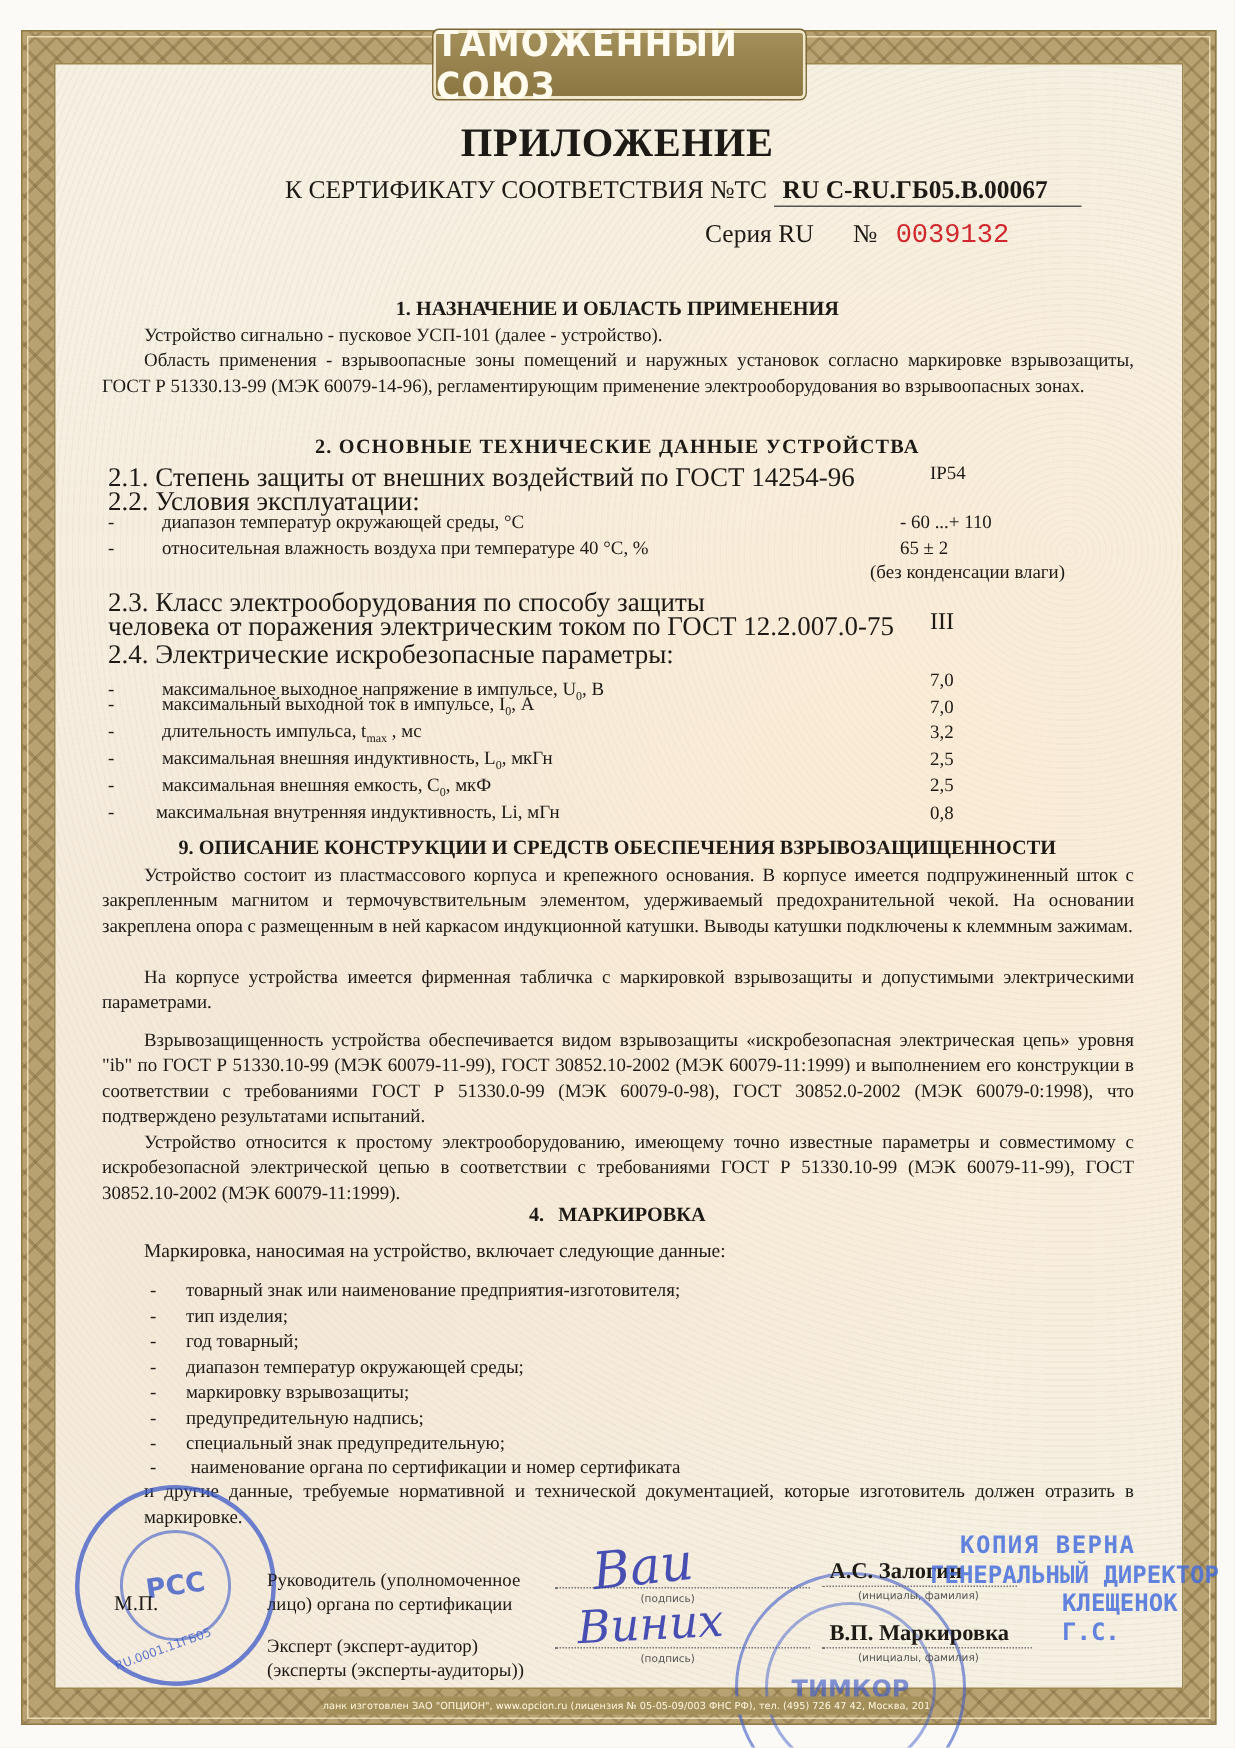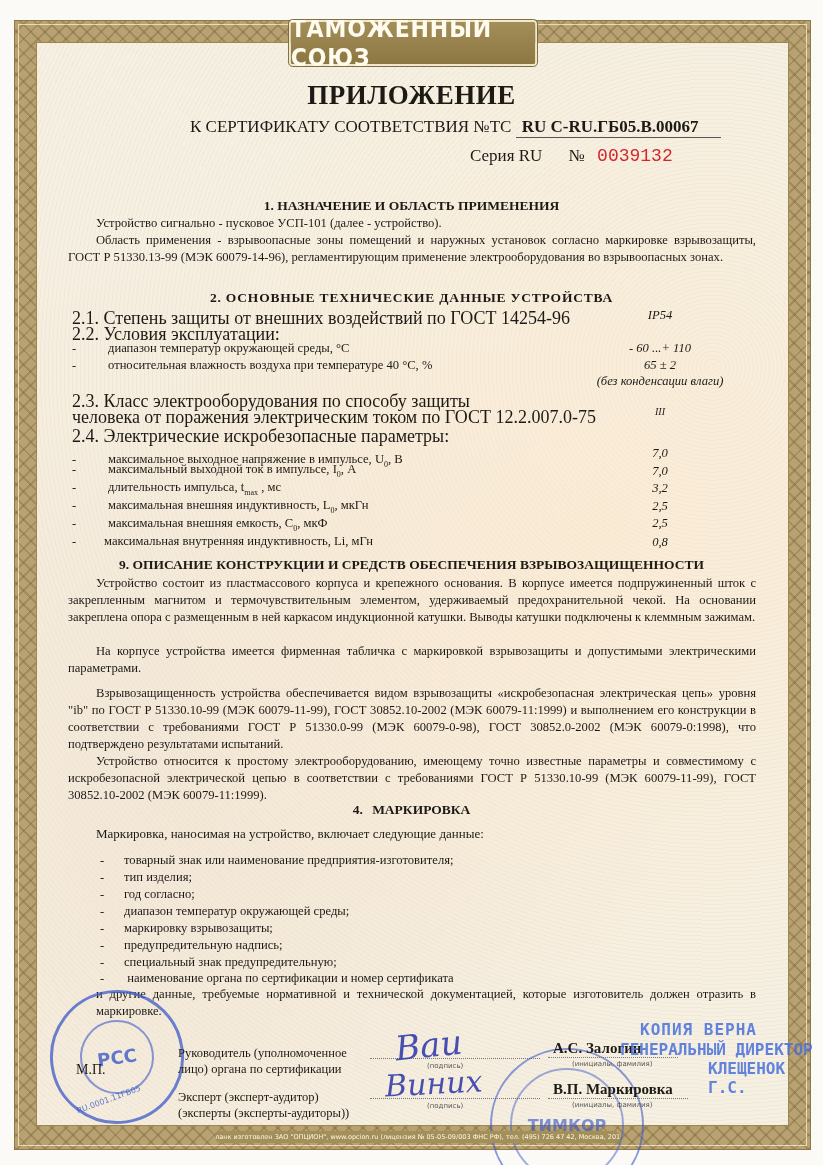--- a/index.html
+++ b/index.html
@@ -37,21 +37,21 @@
   }
   .abs { position: absolute; }
   .title { left: 0; width: 823px; top: 80px; text-align:center; font-size: 27px; font-weight: bold; letter-spacing: 0.5px;}
   .cert-line { left: 190px; top: 117px; font-size: 17px; white-space: nowrap;}
   .cert-line .num { font-weight: bold; font-family: "Liberation Serif", serif; border-bottom: 1px solid #555; padding: 0 4px 0 6px; display:inline-block; width: 195px;}
   .series { left: 470px; top: 146px; font-size: 17px; white-space: nowrap;}
   .series .red { color: #d0282e; font-family: "Liberation Mono", monospace; font-size: 18px; margin-left: 8px;}
   .h { left: 0; width: 823px; text-align: center; font-weight: bold; font-size: 13.5px; }
   .p { font-size: 12.6px; line-height: 17px; text-align: justify; }
   .row { font-size: 18px; white-space: nowrap; }
-  .val { font-size: 12.6px; white-space: nowrap; text-align: center; font-style: italic; }
+  .val { font-size: 12.6px; white-space: nowrap; text-align: left; }
   .bullet { font-size: 12.6px; white-space: nowrap; }
   .bullet .dash { display:inline-block; width: 36px; }
   sub { font-size: 8px; }
   .stamp {
     position:absolute; border-radius: 50%; border: 3px solid rgba(60,90,200,0.75);
     color: rgba(60,90,200,0.8); display:flex; align-items:center; justify-content:center;
     font-family: "DejaVu Sans", sans-serif; font-weight:bold;
   }
   .stamp .inner { border-radius:50%; border: 2px solid rgba(60,90,200,0.6); display:flex; align-items:center; justify-content:center; }
   .sign-label { font-size: 12.5px; line-height: 15px; }
@@ -94,21 +94,21 @@
 <div class="abs row" style="left:72px; top:324px">2.2. Условия эксплуатации:</div>
 
 <div class="abs bullet" style="left:72px; top:341px"><span class="dash">-</span><span>диапазон температур окружающей среды, °С</span></div>
 <div class="abs val" style="left:600px; top:341px; width:120px">- 60 ...+ 110</div>
 <div class="abs bullet" style="left:72px; top:358px"><span class="dash">-</span><span>относительная влажность воздуха при температуре 40 °С, %</span></div>
 <div class="abs val" style="left:600px; top:358px; width:120px">65 ± 2</div>
 <div class="abs val" style="left:580px; top:374px; width:160px">(без конденсации влаги)</div>
 
 <div class="abs row" style="left:72px; top:391px">2.3. Класс электрооборудования по способу защиты</div>
 <div class="abs row" style="left:72px; top:407px">человека от поражения электрическим током по ГОСТ 12.2.007.0-75</div>
-<div class="abs val" style="left:620px; top:406px; width:80px; font-size:10px">III</div>
+<div class="abs val" style="left:620px; top:406px; width:80px; font-size:16px">III</div>
 
 <div class="abs row" style="left:72px; top:426px">2.4. Электрические искробезопасные параметры:</div>
 
 <div class="abs bullet" style="left:72px; top:452px"><span class="dash">-</span><span>максимальное выходное напряжение в импульсе, U</span><sub>0</sub><span>, В</span></div>
 <div class="abs val" style="left:620px; top:446px; width:80px">7,0</div>
 
 <div class="abs bullet" style="left:72px; top:462px"><span class="dash">-</span><span>максимальный выходной ток в импульсе, I</span><sub>0</sub><span>, А</span></div>
 <div class="abs val" style="left:620px; top:464px; width:80px">7,0</div>
 
 <div class="abs bullet" style="left:72px; top:480px"><span class="dash">-</span><span>длительность импульса, t</span><sub>max</sub><span> , мс</span></div>
@@ -127,21 +127,21 @@
 <div class="abs p" style="left:68px; top:575px; width:688px; text-indent:28px;">Устройство состоит из пластмассового корпуса и крепежного основания. В корпусе имеется подпружиненный шток с закрепленным магнитом и термочувствительным элементом, удерживаемый предохранительной чекой. На основании закреплена опора с размещенным в ней каркасом индукционной катушки. Выводы катушки подключены к клеммным зажимам.</div>
 <div class="abs p" style="left:68px; top:643px; width:688px; text-indent:28px;">На корпусе устройства имеется фирменная табличка с маркировкой взрывозащиты и допустимыми электрическими параметрами.</div>
 <div class="abs p" style="left:68px; top:685px; width:688px; text-indent:28px;">Взрывозащищенность устройства обеспечивается видом взрывозащиты «искробезопасная электрическая цепь» уровня "ib" по ГОСТ Р 51330.10-99 (МЭК 60079-11-99), ГОСТ 30852.10-2002 (МЭК 60079-11:1999) и выполнением его конструкции в соответствии с требованиями ГОСТ Р 51330.0-99 (МЭК 60079-0-98), ГОСТ 30852.0-2002 (МЭК 60079-0:1998), что подтверждено результатами испытаний.</div>
 <div class="abs p" style="left:68px; top:753px; width:688px; text-indent:28px;">Устройство относится к простому электрооборудованию, имеющему точно известные параметры и совместимому с искробезопасной электрической цепью в соответствии с требованиями ГОСТ Р 51330.10-99 (МЭК 60079-11-99), ГОСТ 30852.10-2002 (МЭК 60079-11:1999).</div>
 
 <div class="abs h" style="top:802px; word-spacing:6px">4.   МАРКИРОВКА</div>
 <div class="abs row" style="left:96px; top:826px; font-size:13px">Маркировка, наносимая на устройство, включает следующие данные:</div>
 
 <div class="abs bullet" style="left:100px; top:853px"><span class="dash" style="width:24px">-</span><span>товарный знак или наименование предприятия-изготовителя;</span></div>
 <div class="abs bullet" style="left:100px; top:870px"><span class="dash" style="width:24px">-</span><span>тип изделия;</span></div>
-<div class="abs bullet" style="left:100px; top:887px"><span class="dash" style="width:24px">-</span><span>год согласно;</span></div>
+<div class="abs bullet" style="left:100px; top:887px"><span class="dash" style="width:24px">-</span><span>год товарный;</span></div>
 <div class="abs bullet" style="left:100px; top:904px"><span class="dash" style="width:24px">-</span><span>диапазон температур окружающей среды;</span></div>
 <div class="abs bullet" style="left:100px; top:921px"><span class="dash" style="width:24px">-</span><span>маркировку взрывозащиты;</span></div>
 <div class="abs bullet" style="left:100px; top:938px"><span class="dash" style="width:24px">-</span><span>предупредительную надпись;</span></div>
 <div class="abs bullet" style="left:100px; top:955px"><span class="dash" style="width:24px">-</span><span>специальный знак предупредительную;</span></div>
 <div class="abs bullet" style="left:100px; top:971px"><span class="dash" style="width:24px">-</span><span> наименование органа по сертификации и номер сертификата</span></div>
 <div class="abs p" style="left:96px; top:986px; width:660px;">и другие данные, требуемые нормативной и технической документацией, которые изготовитель должен отразить в маркировке.</div>
 
 <div class="stamp" style="left:50px; top:990px; width:128px; height:128px; transform:rotate(-8deg)">
   <div class="inner" style="width:70px; height:70px; font-size:18px;">РСС</div>
 </div>

